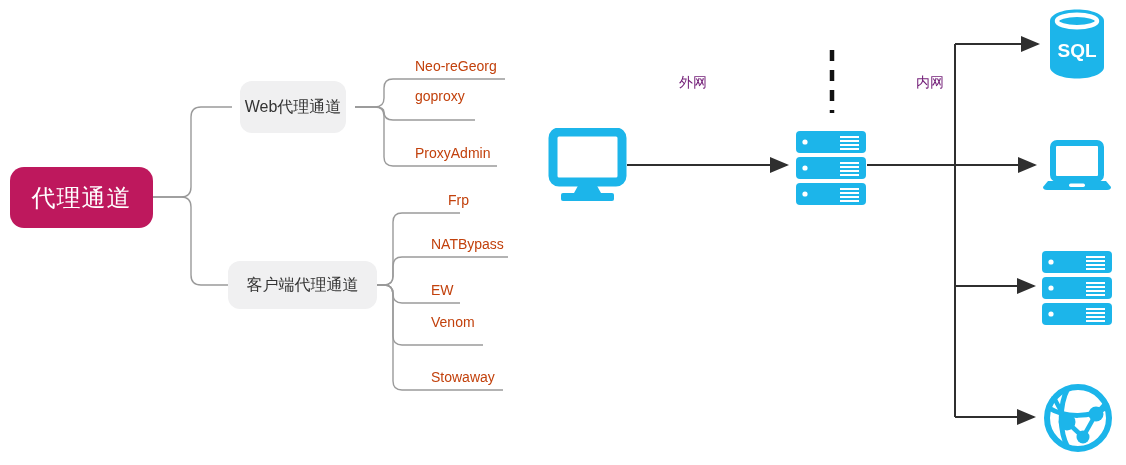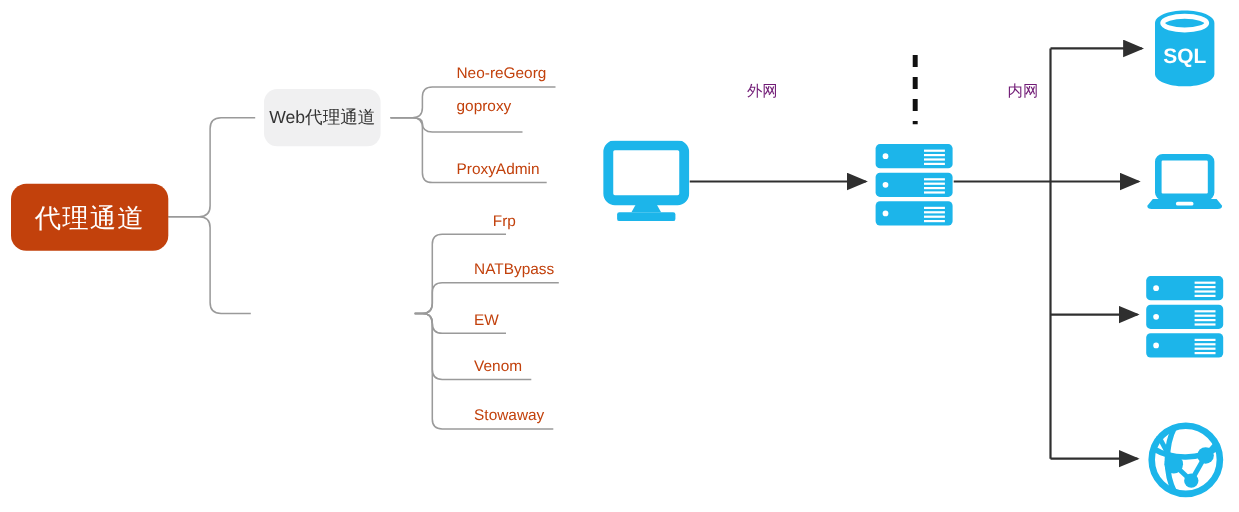--- a/index.html
+++ b/index.html
@@ -3,21 +3,21 @@
 <meta charset="utf-8">
 <style>
   html,body{margin:0;padding:0;background:#ffffff;}
   .stage{
     position:relative;width:1126px;height:465px;background:#ffffff;
     font-family:"Liberation Sans","DejaVu Sans",sans-serif;overflow:hidden;
   }
   .wires{position:absolute;left:0;top:0;pointer-events:none;}
   .node{position:absolute;display:flex;align-items:center;justify-content:center;box-sizing:border-box;}
   .root-node{
-    left:10px;top:167px;width:143px;height:61px;background:#c2410c;color:#ffffff;
+    left:10px;top:167px;width:143px;height:61px;background:#be185d;color:#ffffff;
     border-radius:14px;font-size:24px;letter-spacing:1px;
   }
   .branch-node{
     background:#f0f0f1;color:#333333;border-radius:12px;font-size:16px;
   }
   .branch-web{left:240px;top:81px;width:106px;height:52px;}
   .branch-client{left:228px;top:261px;width:149px;height:48px;}
   .leaf-label{
     position:absolute;font-size:14px;color:#c2410c;white-space:nowrap;line-height:20px;
   }
@@ -65,29 +65,32 @@
     <line x1="832" y1="50" x2="832" y2="113" stroke="#111111" stroke-width="4.5" stroke-dasharray="11 9"></line>
   </svg>
 
   <div class="node root-node">
     <span>代理通道</span>
   </div>
 
   <div class="node branch-node branch-web">
     <span>Web代理通道</span>
   </div>
+  <div class="node branch-node branch-client">
+    <span>客户端代理通道</span>
+  </div>
 
   <div class="leaf-label" style="left:415px;top:56px">Neo-reGeorg</div>
   <div class="leaf-label" style="left:415px;top:86px">goproxy</div>
   <div class="leaf-label" style="left:415px;top:143px">ProxyAdmin</div>
 
   <div class="leaf-label" style="left:448px;top:190px">Frp</div>
   <div class="leaf-label" style="left:431px;top:234px">NATBypass</div>
   <div class="leaf-label" style="left:431px;top:280px">EW</div>
-  <div class="leaf-label" style="left:431px;top:322px">Venom</div>
+  <div class="leaf-label" style="left:431px;top:312px">Venom</div>
   <div class="leaf-label" style="left:431px;top:367px">Stowaway</div>
 
   <div class="zone-label" style="left:679px;top:74px">外网</div>
   <div class="zone-label" style="left:916px;top:74px">内网</div>
 
   <svg class="icon" style="left:548px;top:128px" width="79" height="76" viewBox="0 0 79 76">
     <rect x="5" y="4" width="69" height="50" rx="6" fill="#ffffff" stroke="#1CB5EA" stroke-width="9"></rect>
     <path d="M31 56 L48 56 L53 65 L26 65 Z" fill="#1CB5EA"></path>
     <rect x="13" y="65" width="53" height="8" rx="2" fill="#1CB5EA"></rect>
   </svg>

